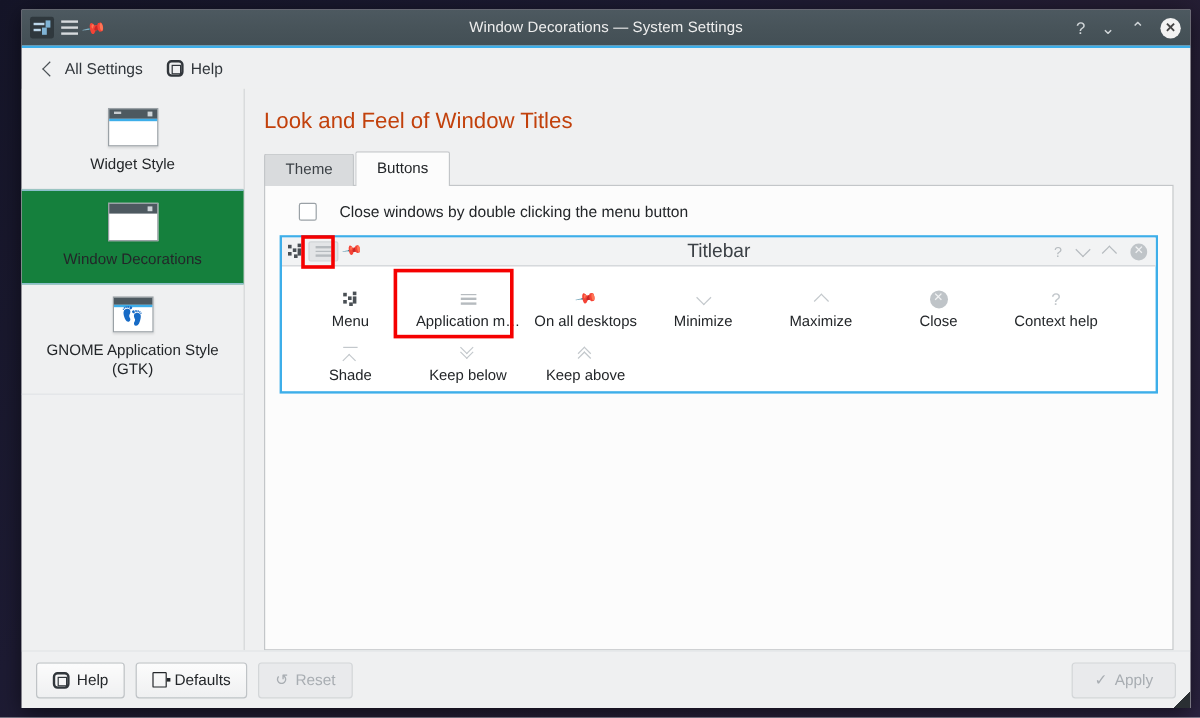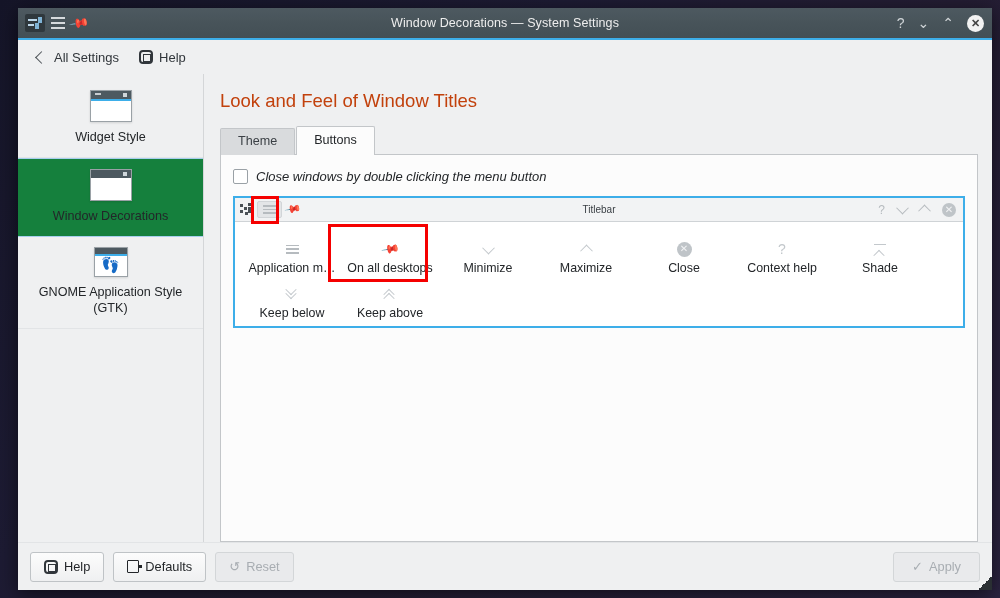--- a/index.html
+++ b/index.html
@@ -107,32 +107,32 @@
     background:#d9dbdd; border:1px solid #c3c6c9; border-bottom:none;
     border-radius:2px 2px 0 0; cursor:pointer; margin-right:1px; line-height:1.25;
   }
   .tab.active { background:#fcfcfc; color:#232629; border-color:#c3c6c9; position:relative; top:0; padding-top:6px; padding-bottom:6px;}
   .tabpanel {
     border:1px solid #c3c6c9; background:#fcfcfc;
     flex: 1 1 auto; margin-top:-1px; padding: 12px 12px 10px;
     min-height:0;
   }
   
-  .checkrow { display:flex; align-items:center; gap:8px; margin: 2px 0 12px 0; cursor:pointer;font-style:italic;}
+  .checkrow { display:flex; align-items:center; gap:19px; margin: 2px 0 12px 16px; cursor:pointer;}
   .cbox { width:15px; height:15px; border:1.5px solid #9aa1a6; background:#fff; border-radius:2px; flex:0 0 auto;}
   .checklabel { font-size:13px; color:#232629;}
   
   .preview { border:2px solid #3daee9; background:#fff; }
   .prev-titlebar {
     height: 24px; background:#f2f3f4; border-bottom:1px solid #cfd3d6;
     display:flex; align-items:center; position:relative;
   }
   .ptb-left { display:flex; align-items:center; gap:4px; padding-left:5px; z-index:2;}
   .ptb-right { position:absolute; right:7px; top:0; height:100%; display:flex; align-items:center; gap:13px; z-index:2;}
-  .ptb-title { position:absolute; inset:0; display:flex; align-items:center; justify-content:center; font-size:10px; color:#3b4045; z-index:1;}
+  .ptb-title { position:absolute; inset:0; display:flex; align-items:center; justify-content:center; font-size:16px; color:#3b4045; z-index:1;}
   .menuglyph {
     width:13px; height:13px; position:relative; display:inline-block;
   }
   .menuglyph .px { position:absolute; background:#4a5055; width:3px; height:3px;}
   .mini-burger { width:13px; height:9px; display:flex; flex-direction:column; justify-content:space-between;}
   .mini-burger span { height:1.6px; background:#b6bbbf; display:block;}
   .hover-box { background:#e3e5e7; border:1px solid #d2d5d8; padding:3px 5px; border-radius:2px; display:flex; align-items:center;}
   .pin-ic { font-size:11px; color:#c2c7cb; transform:rotate(35deg); line-height:1;}
   .ptb-q { font-size:12px; color:#b6bbbf; line-height:1;}
   .chev { width:9px; height:9px; border-left:1.7px solid #b6bbbf; border-bottom:1.7px solid #b6bbbf; display:inline-block;}
@@ -283,20 +283,33 @@
               <span class="ptb-q">?</span>
               <span class="chev down"></span>
               <span class="chev up"></span>
               <span class="ptb-close">✕</span>
             </div>
           </div>
 
           <div class="btn-area">
             <div class="btn-grid">
 
+              <div class="btn-cell">
+                <div class="gl">
+                  <span class="menuglyph">
+                    <span class="px" style="left:0;top:1px"></span>
+                    <span class="px" style="left:0;top:7px"></span>
+                    <span class="px" style="left:4px;top:4px"></span>
+                    <span class="px" style="left:8px;top:0px"></span>
+                    <span class="px" style="left:8px;top:4px;height:6px"></span>
+                    <span class="px" style="left:5px;top:9px"></span>
+                  </span>
+                </div>
+                <div class="nm">Menu</div>
+              </div>
 
               <div class="btn-cell" style="position:relative;">
                 <div class="gl">
                   <span class="mini-burger" style="width:13px;">
                       <span></span>
                       <span></span>
                       <span></span>
                     </span>
                 </div>
                 <div class="nm">Application m…</div>

